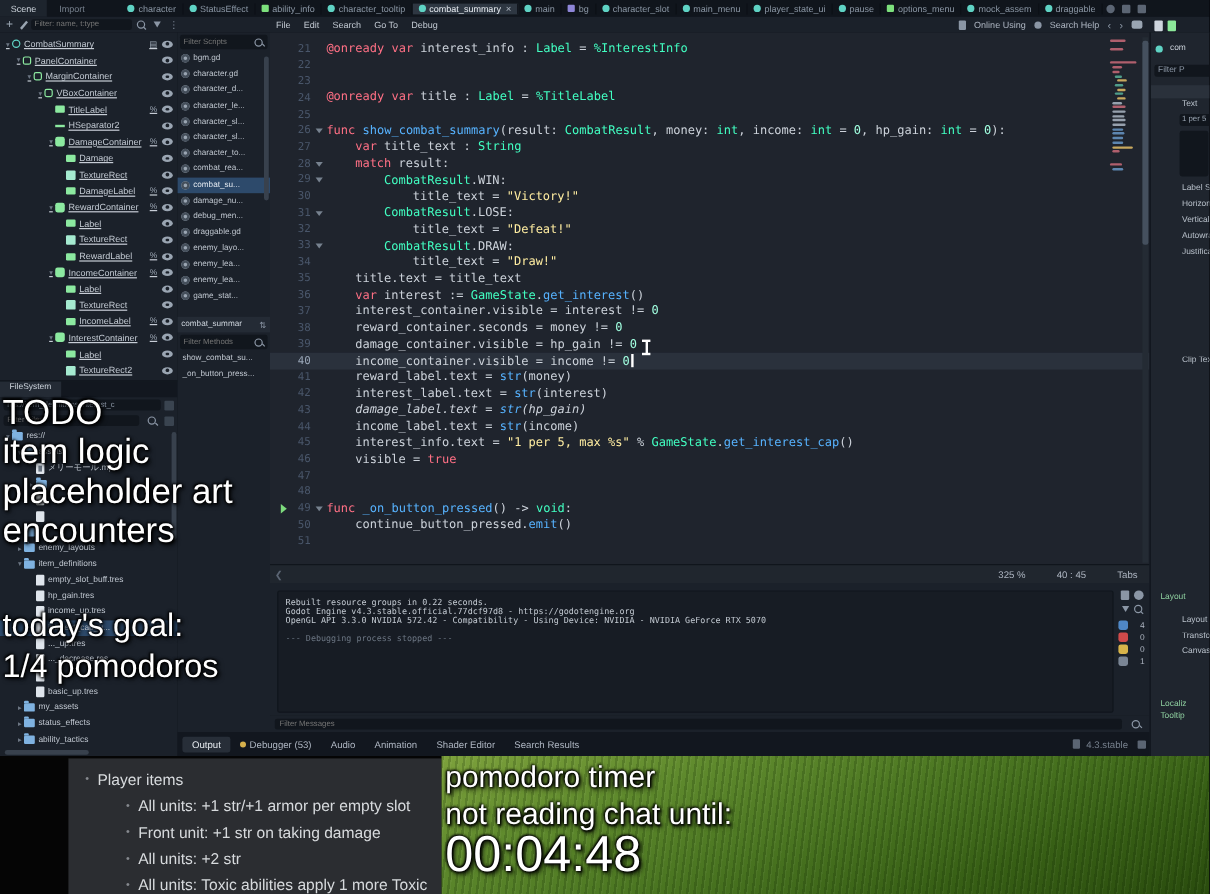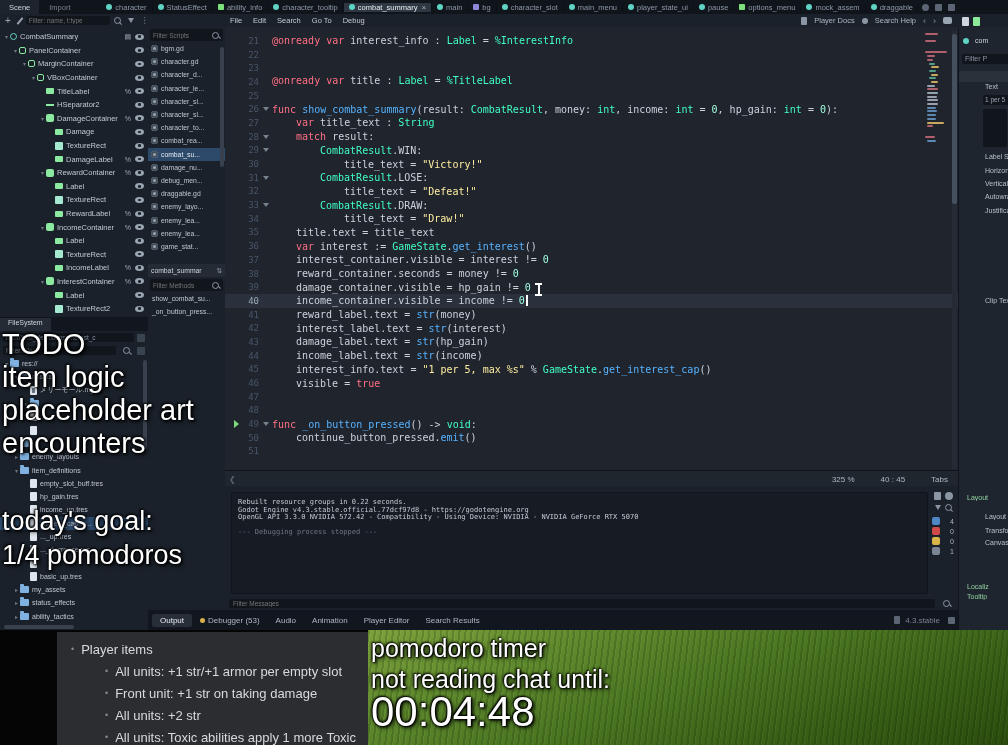--- a/index.html
+++ b/index.html
@@ -258,31 +258,31 @@
     <span class="kebab">⋮</span>
     <div id="menubar">
         <span>File</span>
         <span>Edit</span>
         <span>Search</span>
         <span>Go To</span>
         <span>Debug</span>
       </div>
     <div id="row2-right">
       <span class="doc"></span>
-      <span>Player Docs</span>
+      <span>Online Using</span>
       <span class="per"></span>
       <span>Search Help</span>
       <span class="navchev">‹</span>
       <span class="navchev">›</span>
       <span class="chatic"></span>
     </div>
   </div>
 
   <div id="scene-panel" class="abs">
-    <div id="scene-tree" style="padding-top:3px;">
+    <div id="scene-tree" style="padding-top:3px;text-decoration:underline;">
         <div class="st-row" style="padding-left: 3px;">
           <span class="st-arr">▾</span>
           <span class="nicon root"></span>
           <span>CombatSummary</span>
           <span class="st-badges">
             <span class="bdg">▤</span>
             <span class="eye"></span>
           </span>
         </div>
         <div class="st-row" style="padding-left: 12px;">
@@ -678,21 +678,21 @@
         <div class="cl"><span class="gut"></span><span class="lnum">33</span><span class="foldc"><span class="fold"></span></span><span style="padding-left: 48px;"><span class="tk-t">CombatResult</span><span class="tk-d">.DRAW:</span></span></div>
         <div class="cl"><span class="gut"></span><span class="lnum">34</span><span class="foldc"></span><span style="padding-left: 72px;"><span class="tk-d">title_text = </span><span class="tk-s">"Draw!"</span></span></div>
         <div class="cl"><span class="gut"></span><span class="lnum">35</span><span class="foldc"></span><span style="padding-left: 24px;"><span class="tk-d">title.text = title_text</span></span></div>
         <div class="cl"><span class="gut"></span><span class="lnum">36</span><span class="foldc"></span><span style="padding-left: 24px;"><span class="tk-k">var</span><span class="tk-d"> interest := </span><span class="tk-t">GameState</span><span class="tk-d">.</span><span class="tk-f">get_interest</span><span class="tk-d">()</span></span></div>
         <div class="cl"><span class="gut"></span><span class="lnum">37</span><span class="foldc"></span><span style="padding-left: 24px;"><span class="tk-d">interest_container.visible = interest != </span><span class="tk-n">0</span></span></div>
         <div class="cl"><span class="gut"></span><span class="lnum">38</span><span class="foldc"></span><span style="padding-left: 24px;"><span class="tk-d">reward_container.seconds = money != </span><span class="tk-n">0</span></span></div>
         <div class="cl"><span class="gut"></span><span class="lnum">39</span><span class="foldc"></span><span style="padding-left: 24px;"><span class="tk-d">damage_container.visible = hp_gain != </span><span class="tk-n">0</span></span></div>
         <div class="cl current"><span class="gut"></span><span class="lnum">40</span><span class="foldc"></span><span style="padding-left: 24px;"><span class="tk-d">income_container.visible = income != </span><span class="tk-n">0</span><span class="caret"></span></span></div>
         <div class="cl"><span class="gut"></span><span class="lnum">41</span><span class="foldc"></span><span style="padding-left: 24px;"><span class="tk-d">reward_label.text = </span><span class="tk-f">str</span><span class="tk-d">(money)</span></span></div>
         <div class="cl"><span class="gut"></span><span class="lnum">42</span><span class="foldc"></span><span style="padding-left: 24px;"><span class="tk-d">interest_label.text = </span><span class="tk-f">str</span><span class="tk-d">(interest)</span></span></div>
-        <div class="cl"><span class="gut"></span><span class="lnum">43</span><span class="foldc"></span><span style="padding-left: 24px;"><span class="tk-d">damage_label.text = </span><span class="tk-f">str</span><span class="tk-d">(hp_gain)</span></span></div>
+        <div class="cl"><span class="gut"></span><span class="lnum">43</span><span class="foldc"></span><span style="padding-left: 24px; font-style: italic;"><span class="tk-d">damage_label.text = </span><span class="tk-f">str</span><span class="tk-d">(hp_gain)</span></span></div>
         <div class="cl"><span class="gut"></span><span class="lnum">44</span><span class="foldc"></span><span style="padding-left: 24px;"><span class="tk-d">income_label.text = </span><span class="tk-f">str</span><span class="tk-d">(income)</span></span></div>
         <div class="cl"><span class="gut"></span><span class="lnum">45</span><span class="foldc"></span><span style="padding-left: 24px;"><span class="tk-d">interest_info.text = </span><span class="tk-s">"1 per 5, max %s"</span><span class="tk-d"> % </span><span class="tk-t">GameState</span><span class="tk-d">.</span><span class="tk-f">get_interest_cap</span><span class="tk-d">()</span></span></div>
         <div class="cl"><span class="gut"></span><span class="lnum">46</span><span class="foldc"></span><span style="padding-left: 24px;"><span class="tk-d">visible = </span><span class="tk-k">true</span></span></div>
         <div class="cl"><span class="gut"></span><span class="lnum">47</span><span class="foldc"></span><span style="padding-left: 0px;"></span></div>
         <div class="cl"><span class="gut"></span><span class="lnum">48</span><span class="foldc"></span><span style="padding-left: 0px;"></span></div>
         <div class="cl"><span class="gut"><span class="conn"></span></span><span class="lnum">49</span><span class="foldc"><span class="fold"></span></span><span style="padding-left: 0px;"><span class="tk-k">func</span><span class="tk-d"> </span><span class="tk-f">_on_button_pressed</span><span class="tk-d">() -&gt; </span><span class="tk-t">void</span><span class="tk-d">:</span></span></div>
         <div class="cl"><span class="gut"></span><span class="lnum">50</span><span class="foldc"></span><span style="padding-left: 24px;"><span class="tk-d">continue_button_pressed.</span><span class="tk-f">emit</span><span class="tk-d">()</span></span></div>
         <div class="cl"><span class="gut"></span><span class="lnum">51</span><span class="foldc"></span><span style="padding-left: 0px;"></span></div>
       </div>
   </div>
@@ -795,21 +795,21 @@
           <span class="dot"></span>
           <span>Debugger (53)</span>
         </div>
         <div class="btab">
           <span>Audio</span>
         </div>
         <div class="btab">
           <span>Animation</span>
         </div>
         <div class="btab">
-          <span>Player Editor</span>
+          <span>Shader Editor</span>
         </div>
         <div class="btab">
           <span>Search Results</span>
         </div>
       </div>
     <div id="ver">
       <span class="doc"></span>
       <span>4.3.stable</span>
       <span class="mini-ic"></span>
     </div>

